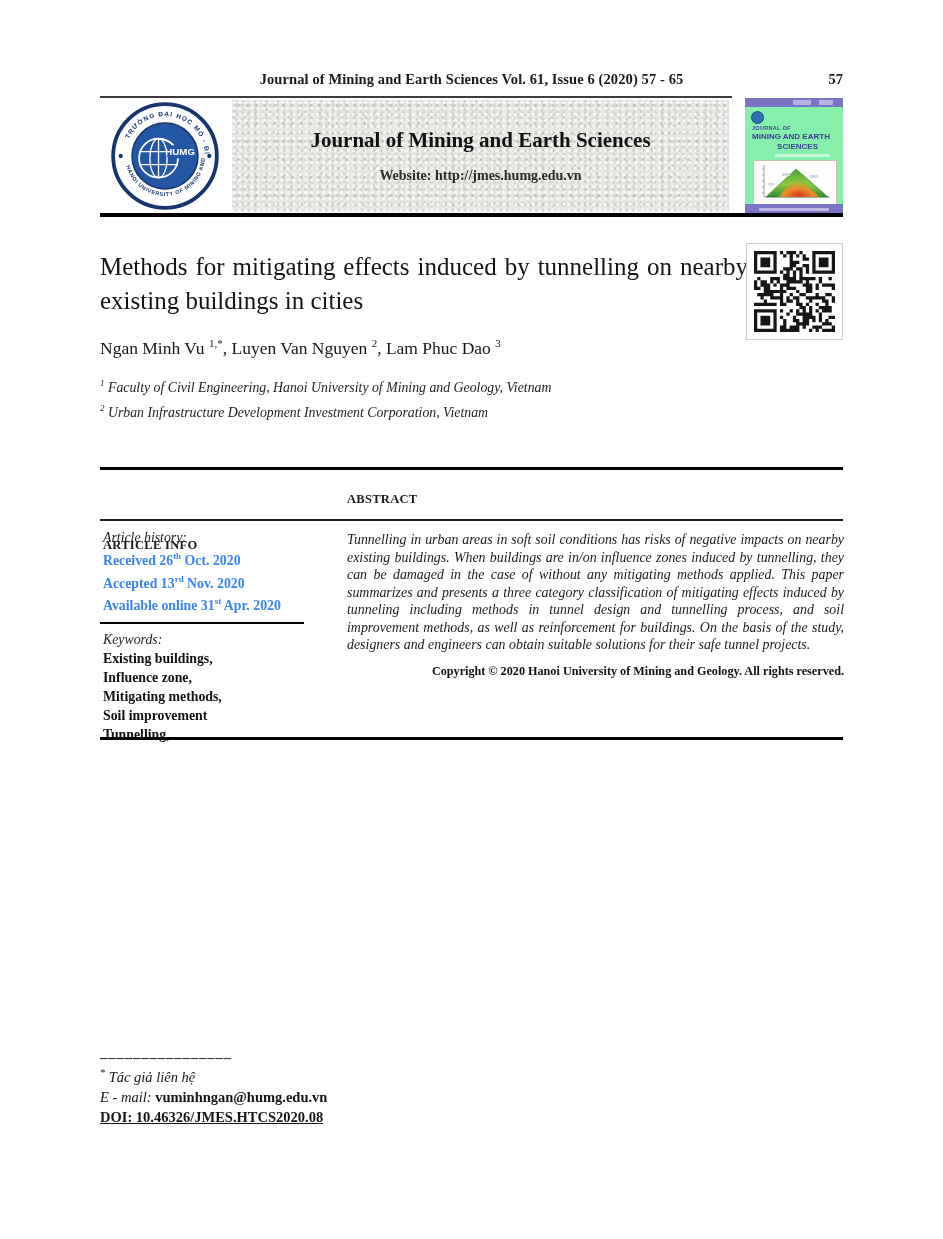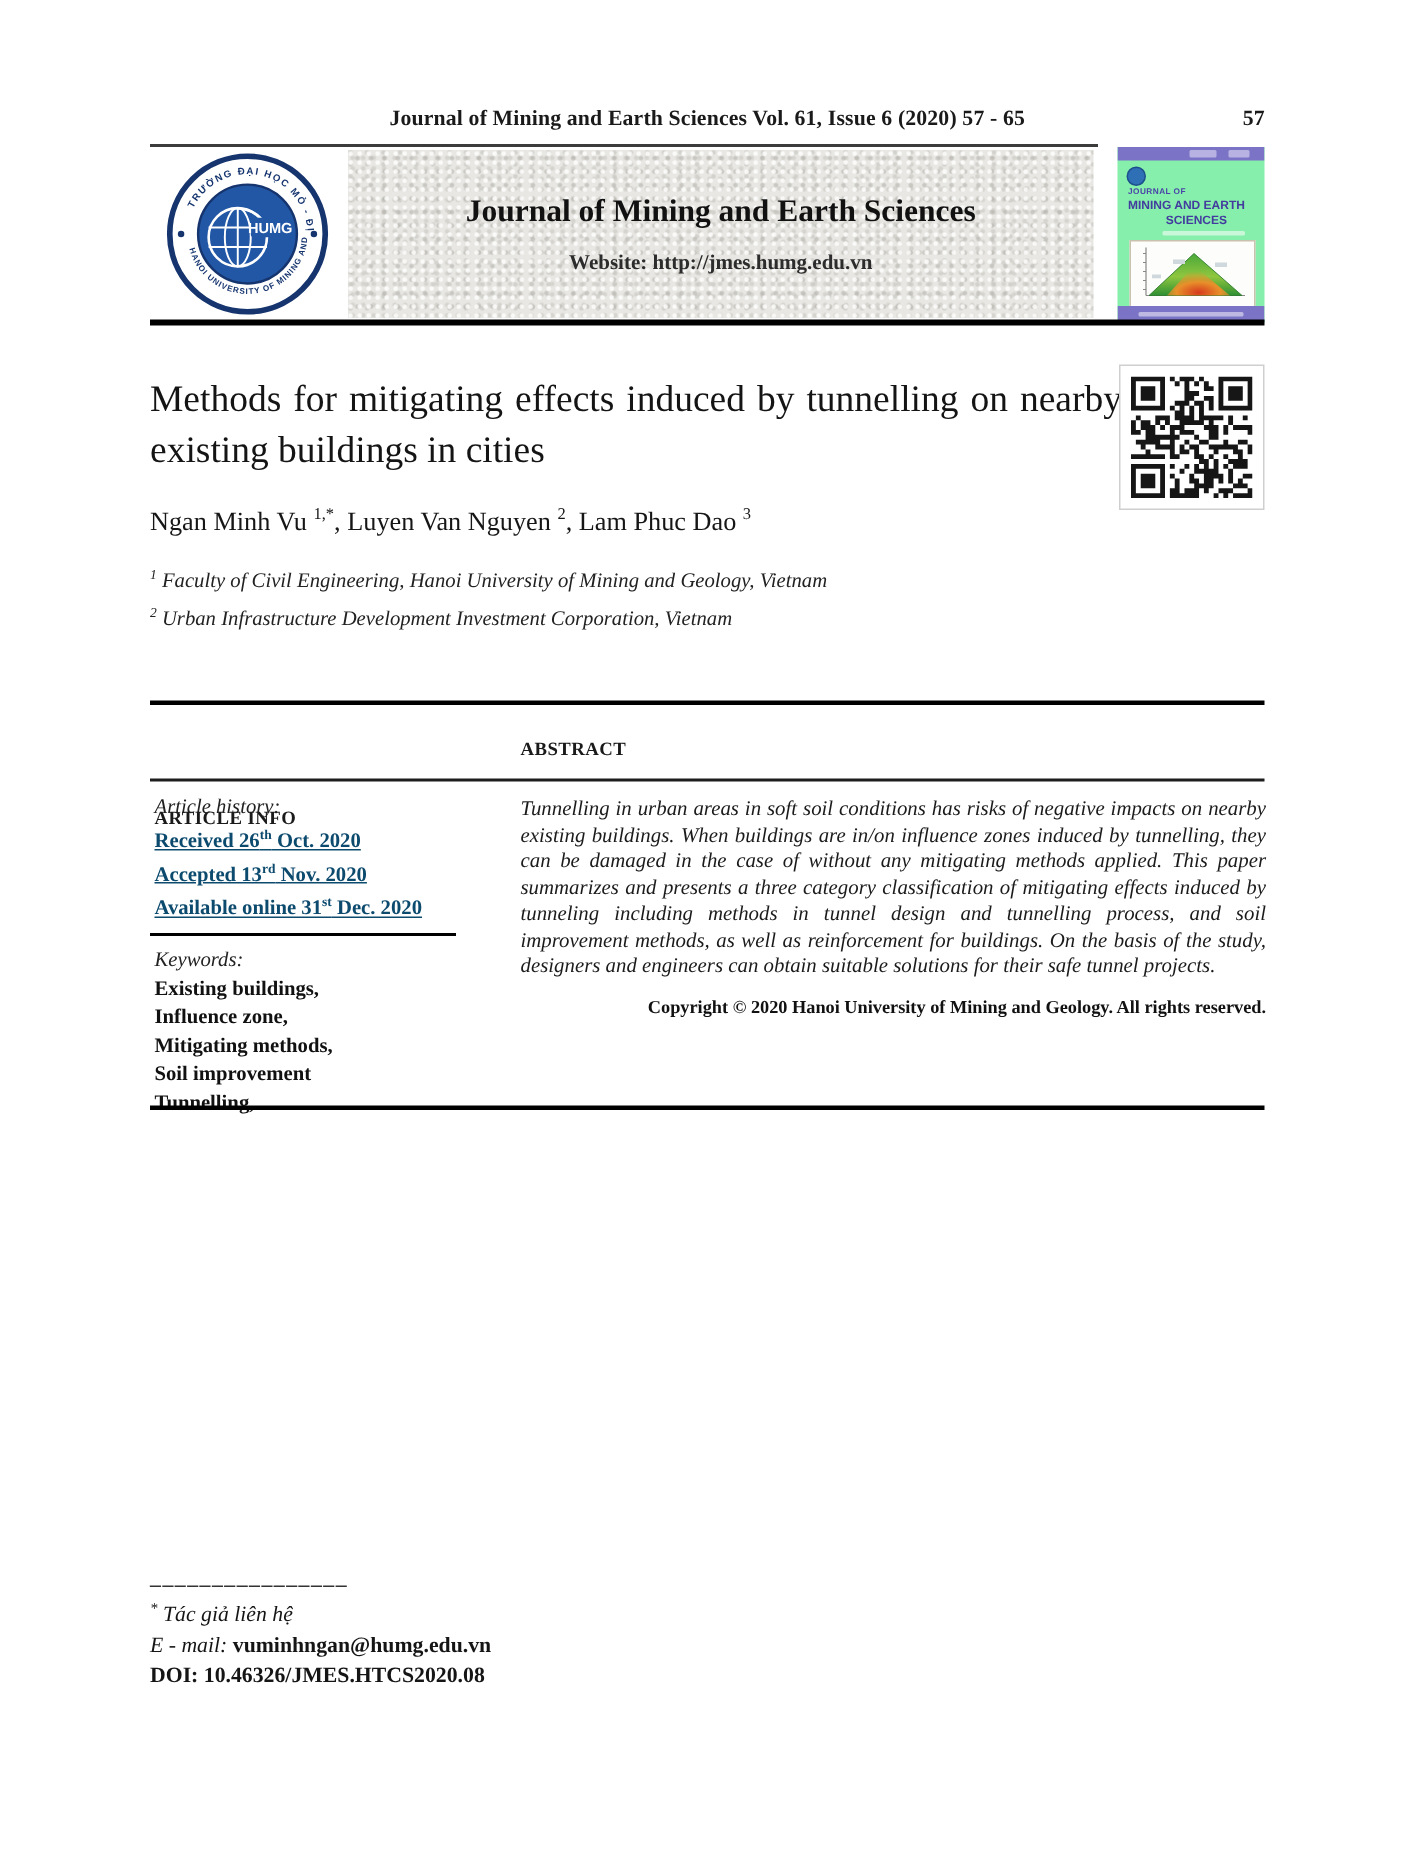--- a/index.html
+++ b/index.html
@@ -73,21 +73,21 @@
 
   
   .rule-thick-top{position:absolute;left:100px;top:467px;width:743px;height:3px;background:#000;}
   .info-label{position:absolute;top:492px;font-size:12.5px;font-weight:bold;letter-spacing:.3px;font-family:"Liberation Serif",serif;}
   .label-info{left:103px;margin-top:46px;}
   .label-abs{left:347px;}
   .rule-mid{position:absolute;left:100px;top:519px;width:743px;height:2px;background:#1d1d1d;}
 
   .left-col{position:absolute;left:103px;top:528px;width:200px;font-size:13.8px;line-height:19px;}
   .hist-label,.kw-label{font-style:italic;color:#222;}
-  .hist-line{font-weight:600;color:#0c4a6e;text-decoration:underline;}
+  .hist-line{font-weight:600;color:#3b82f6;}
   .hist-line sup{font-size:9px;}
   .col-rule{width:204px;height:2px;background:#000;margin:7px 0 6px -3px;}
   .kw-line{font-weight:bold;color:#111;}
 
   .abstract-col{position:absolute;left:347px;top:531px;width:497px;}
   .abstract-text{
     margin:0;font-size:13.9px;line-height:17.5px;font-style:italic;
     text-align:justify;color:#1b1b1b;
   }
   .copyright{
@@ -95,21 +95,21 @@
   }
   .rule-thick-bottom{position:absolute;left:100px;top:737px;width:743px;height:3px;background:#000;}
 
   
   .footnote{position:absolute;left:100px;top:1042px;font-size:14.5px;line-height:20.5px;color:#151515;}
   .fn-rule{letter-spacing:1px;font-weight:bold;color:#333;}
   .fn-corr{font-style:italic;}
   .fn-corr sup{font-size:10px;}
   .fn-email-label{font-style:italic;}
   .fn-email{font-weight:bold;}
-  .fn-doi{font-weight:600;}
+  .fn-doi{font-weight:600;text-decoration:underline;}
 </style>
 </head>
 <body>
 
 <div class="page">
 
   <div class="running-head">Journal of Mining and Earth Sciences Vol. 61, Issue 6 (2020) 57 - 65</div>
   <div class="page-number">57</div>
   <div class="head-rule"></div>
 
@@ -205,21 +205,21 @@
 
   <div class="rule-thick-top"></div>
   <div class="info-label label-info">ARTICLE INFO</div>
   <div class="info-label label-abs">ABSTRACT</div>
   <div class="rule-mid"></div>
 
   <div class="left-col">
     <div class="hist-label">Article history:</div>
     <div class="hist-line"><span>Received 26</span><sup>th</sup><span> Oct. 2020</span></div>
     <div class="hist-line"><span>Accepted 13</span><sup>rd</sup><span> Nov. 2020</span></div>
-    <div class="hist-line"><span>Available online 31</span><sup>st</sup><span> Dec. 2020</span></div>
+    <div class="hist-line"><span>Available online 31</span><sup>st</sup><span> Apr. 2020</span></div>
     <div class="col-rule"></div>
     <div class="kw-label">Keywords:</div>
     <div class="kw-line">Existing buildings,</div>
     <div class="kw-line">Influence zone,</div>
     <div class="kw-line">Mitigating methods,</div>
     <div class="kw-line">Soil improvement</div>
     <div class="kw-line">Tunnelling,</div>
   </div>
 
   <div class="abstract-col">

